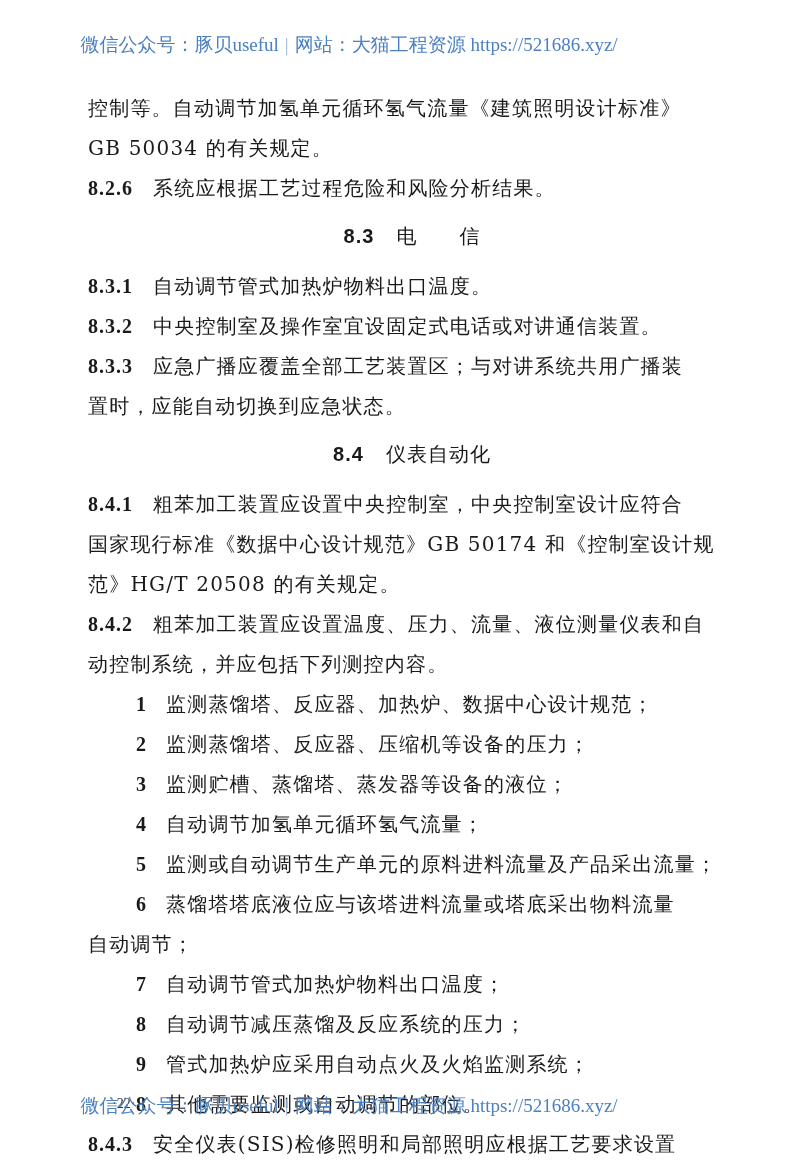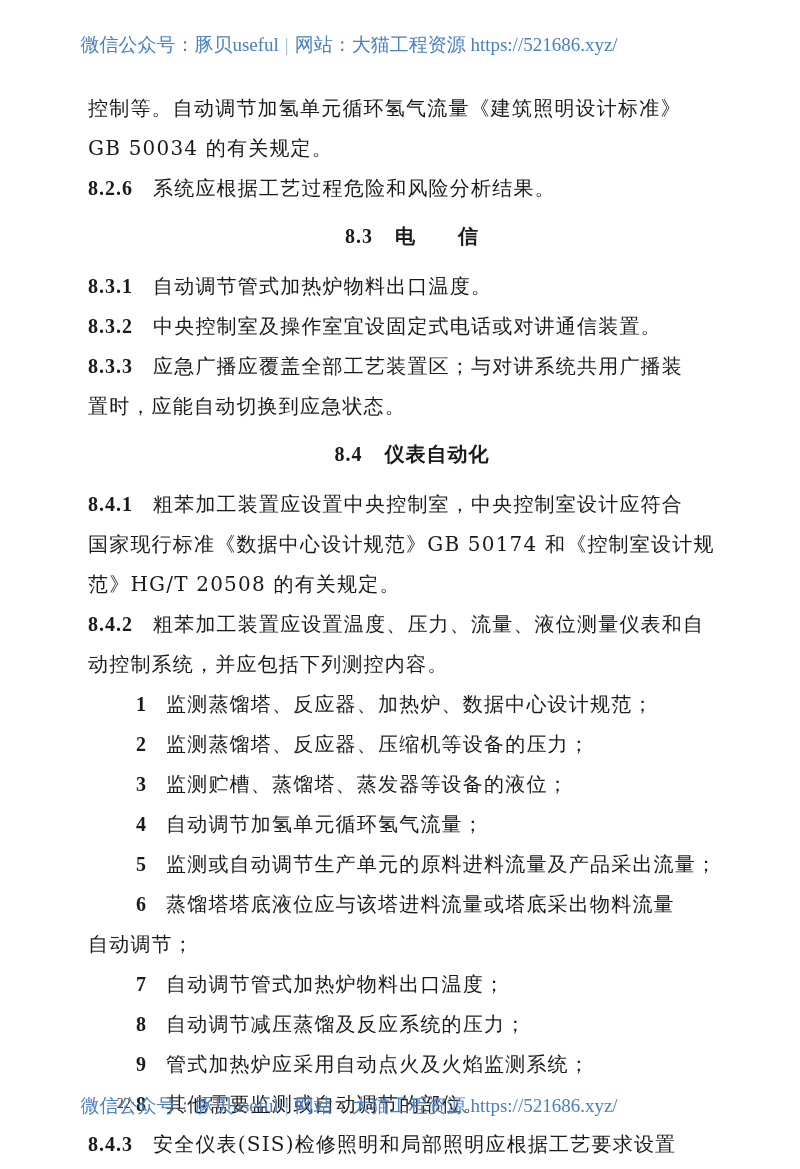--- a/index.html
+++ b/index.html
@@ -17,22 +17,22 @@
   .watermark.bottom { top: 1093px; }
   .wm-sep { color: #9bb6d8; margin: 0 6px; }
   .page-number {
     position: absolute; top: 1096px; left: 112px; font-size: 14px; color: #333;
     font-family: "Liberation Serif", serif;
   }
   .content { position: absolute; left: 88px; top: 88px; width: 648px; }
   .line { font-size: 20px; line-height: 40px; height: 40px; white-space: nowrap; letter-spacing: 1.2px; }
   .clause-no { font-weight: bold; font-family: "Liberation Serif", serif; margin-right: 20px; letter-spacing: 1px; }
   .heading { text-align: center; font-size: 20px; line-height: 40px; height: 40px; margin: 8px 0 10px 0; letter-spacing: 1px; }
-  .heading .hno { font-weight: bold; font-family: Liberation Serif, serif; margin-right: 22px; margin-top: 25px; }
-  .heading .htitle { font-weight: bold; }
+  .heading .hno { font-weight: bold; font-family: Liberation Sans, sans-serif; margin-right: 22px; margin-top: 25px; }
+  .heading .htitle { font-weight: normal; }
   .item { padding-left: 48px; }
   .item-no { font-weight: bold; font-family: "Liberation Serif", serif; display: inline-block; min-width: 30px; }
 </style>
 </head>
 <body>
 
 <div class="watermark top">
   <span>微信公众号：豚贝useful</span><span class="wm-sep">|</span><span>网站：大猫工程资源 https://521686.xyz/</span>
 </div>
 

